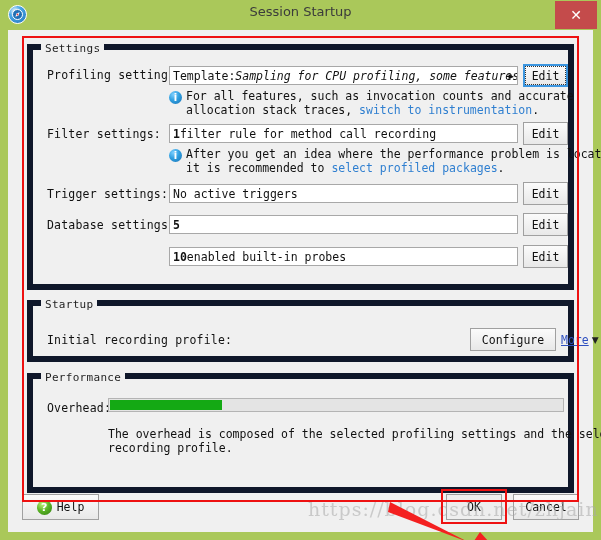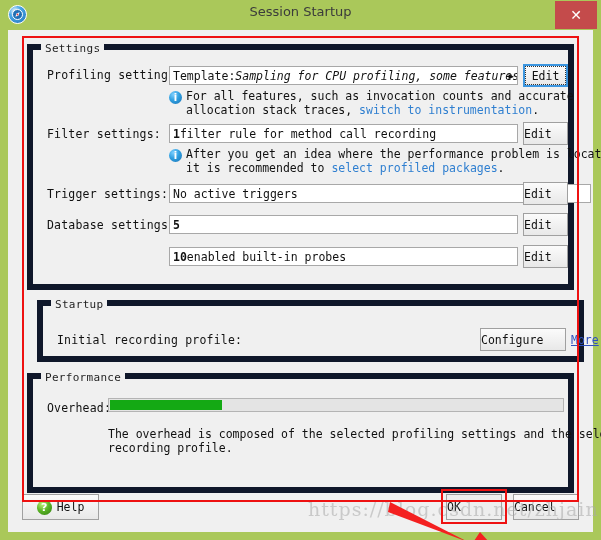--- a/index.html
+++ b/index.html
@@ -106,21 +106,21 @@
     left: 8px;
     background: #f0f0f0;
     padding: 0 4px;
     font-size: 11px;
     color: #1f1f1f;
     font-family: "DejaVu Sans Mono", monospace;
     letter-spacing: 0.3px;
   }
 
   #settings-group { left: 19px; top: 14px; width: 547px; height: 246px; }
-  #startup-group  { left: 29px; top: 270px; width: 547px; height: 62px; }
+  #startup-group  { left: 19px; top: 270px; width: 547px; height: 62px; }
   #performance-group { left: 19px; top: 343px; width: 547px; height: 120px; }
 
   
   .row {
     position: absolute;
     display: flex;
     align-items: center;
   }
   .row-label {
     font-size: 11.5px;
@@ -153,21 +153,21 @@
   }
 
   .btn {
     border: 1px solid #a0a0a0;
     background: linear-gradient(#fbfbfb, #e8e8e8);
     box-sizing: border-box;
     font-size: 11.5px;
     color: #111;
     display: flex;
     align-items: center;
-    justify-content: flex-start;
+    justify-content: center;
     cursor: pointer;
     font-family: "DejaVu Sans Mono", monospace;
   }
   .btn.focused {
     border: 2px solid #3c96e0;
   }
   .btn.focused .focus-ring {
     border: 1px dotted #333;
     width: 100%;
     height: 100%;
@@ -391,21 +391,21 @@
 
       <div class="info-icon" style="left:136px; top:99px;">i</div>
       <div class="note" style="left:153px; top:97px;">
         <div>After you get an idea where the performance problem is located,</div>
         <div><span>it is recommended to </span><span class="link">select profiled packages</span><span>.</span></div>
       </div>
 
       <div class="row" style="left:14px; top:137px;">
         <div class="row-label" style="width:120px;">Trigger settings:</div>
       </div>
-      <div class="text-field" style="position:absolute; left:136px; top:134px; width:422px;">
+      <div class="text-field" style="position:absolute; left:136px; top:134px; width:349px;">
         <span>No active triggers</span>
       </div>
       <div class="btn" style="position:absolute; left:490px; top:132px; width:45px; height:23px;">
         <span>Edit</span>
       </div>
 
       <div class="row" style="left:14px; top:168px;">
         <div class="row-label" style="width:120px;">Database settings:</div>
       </div>
       <div class="text-field" style="position:absolute; left:136px; top:165px; width:349px;">

